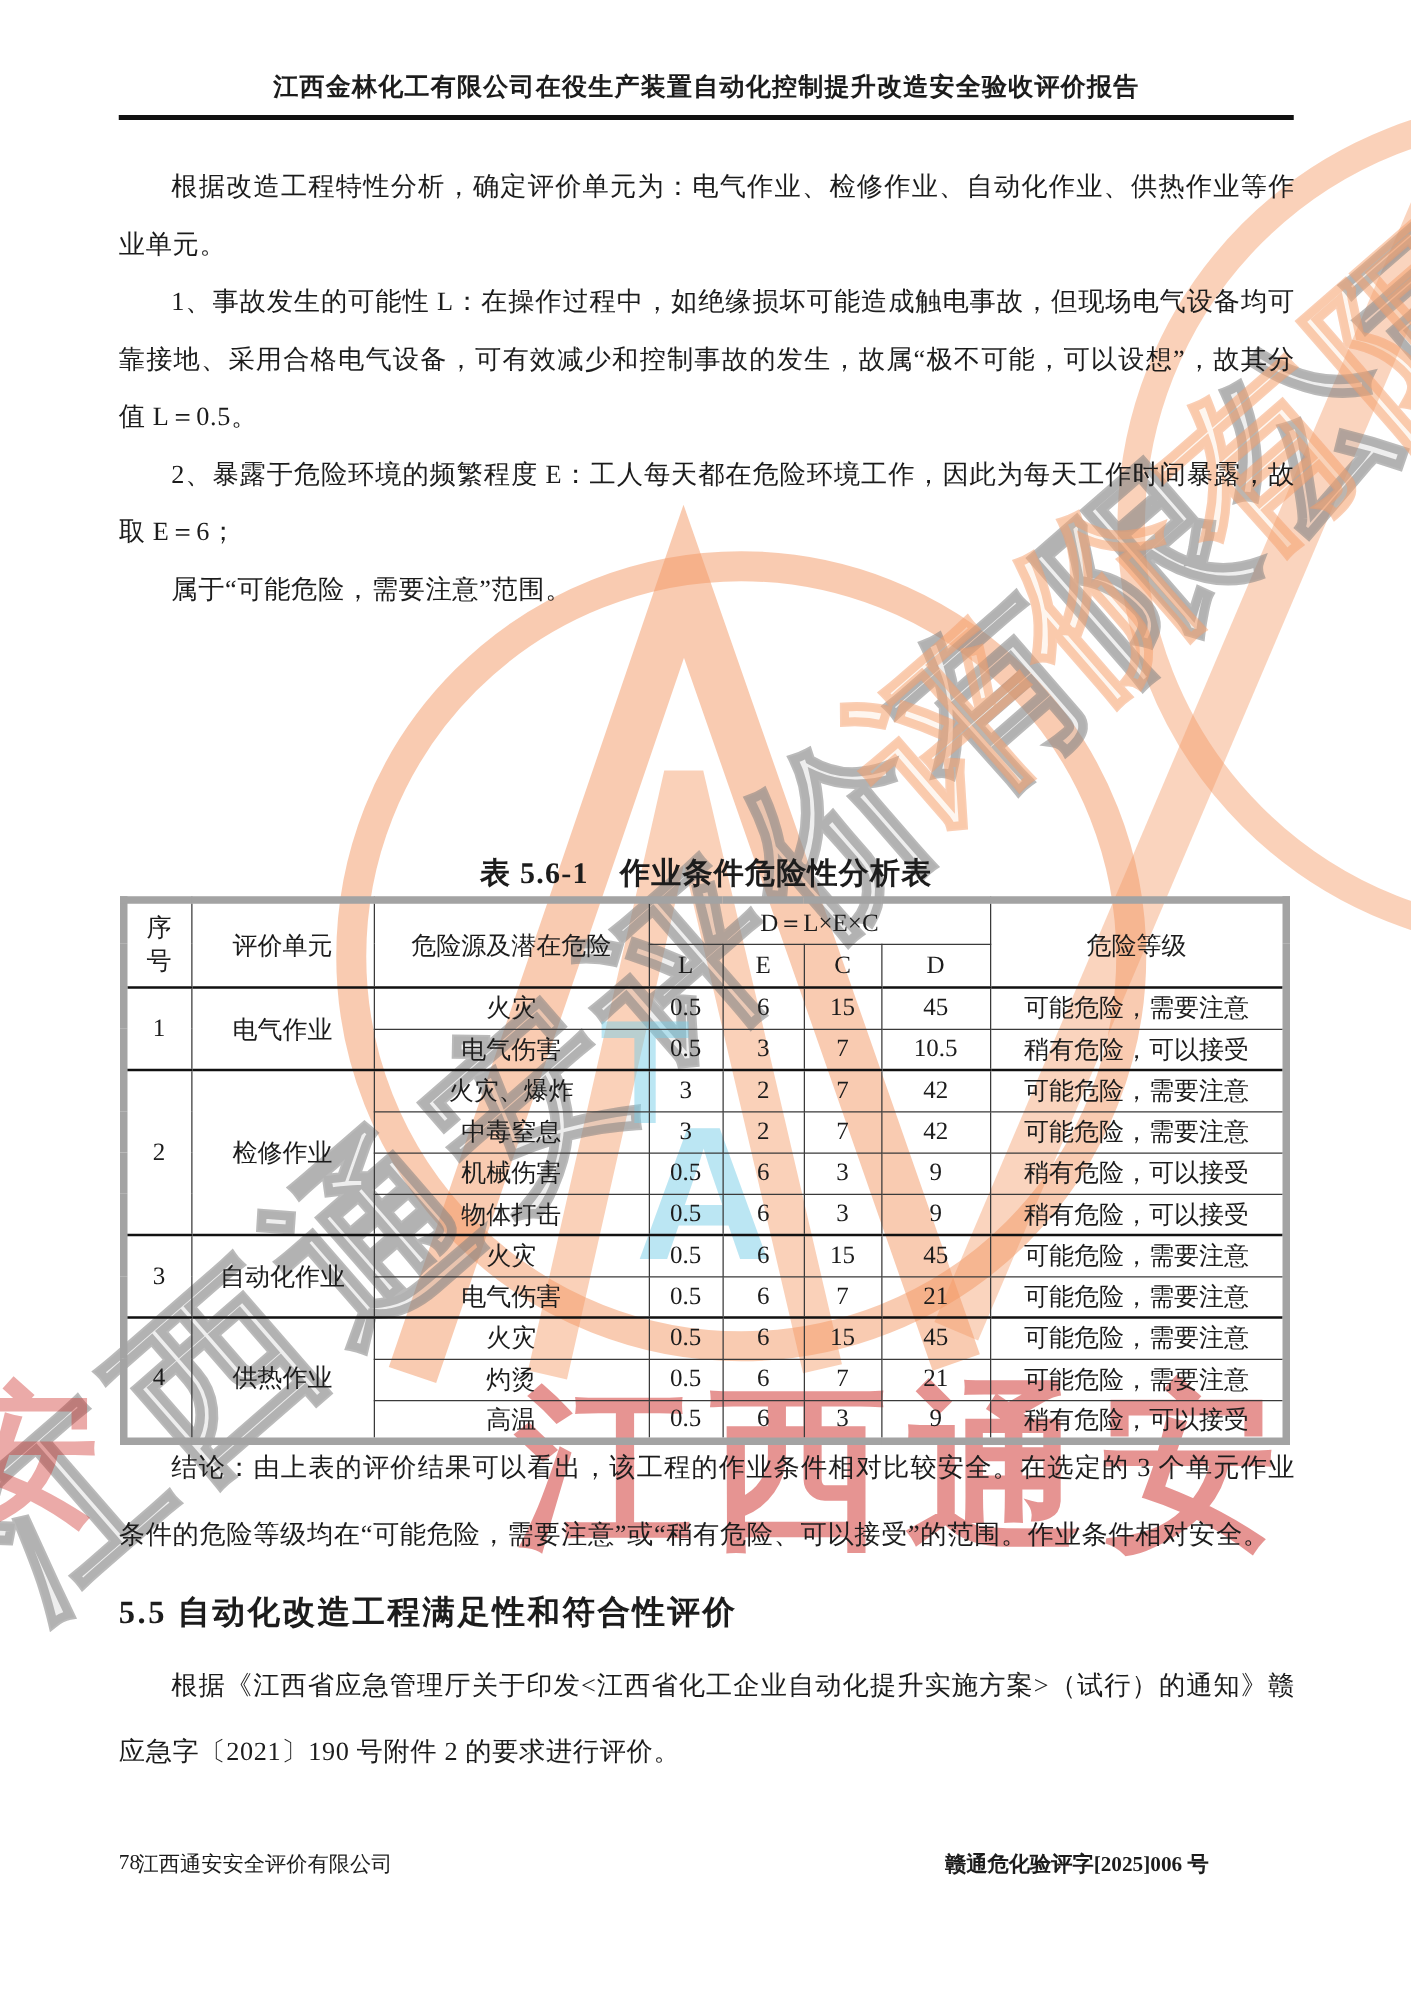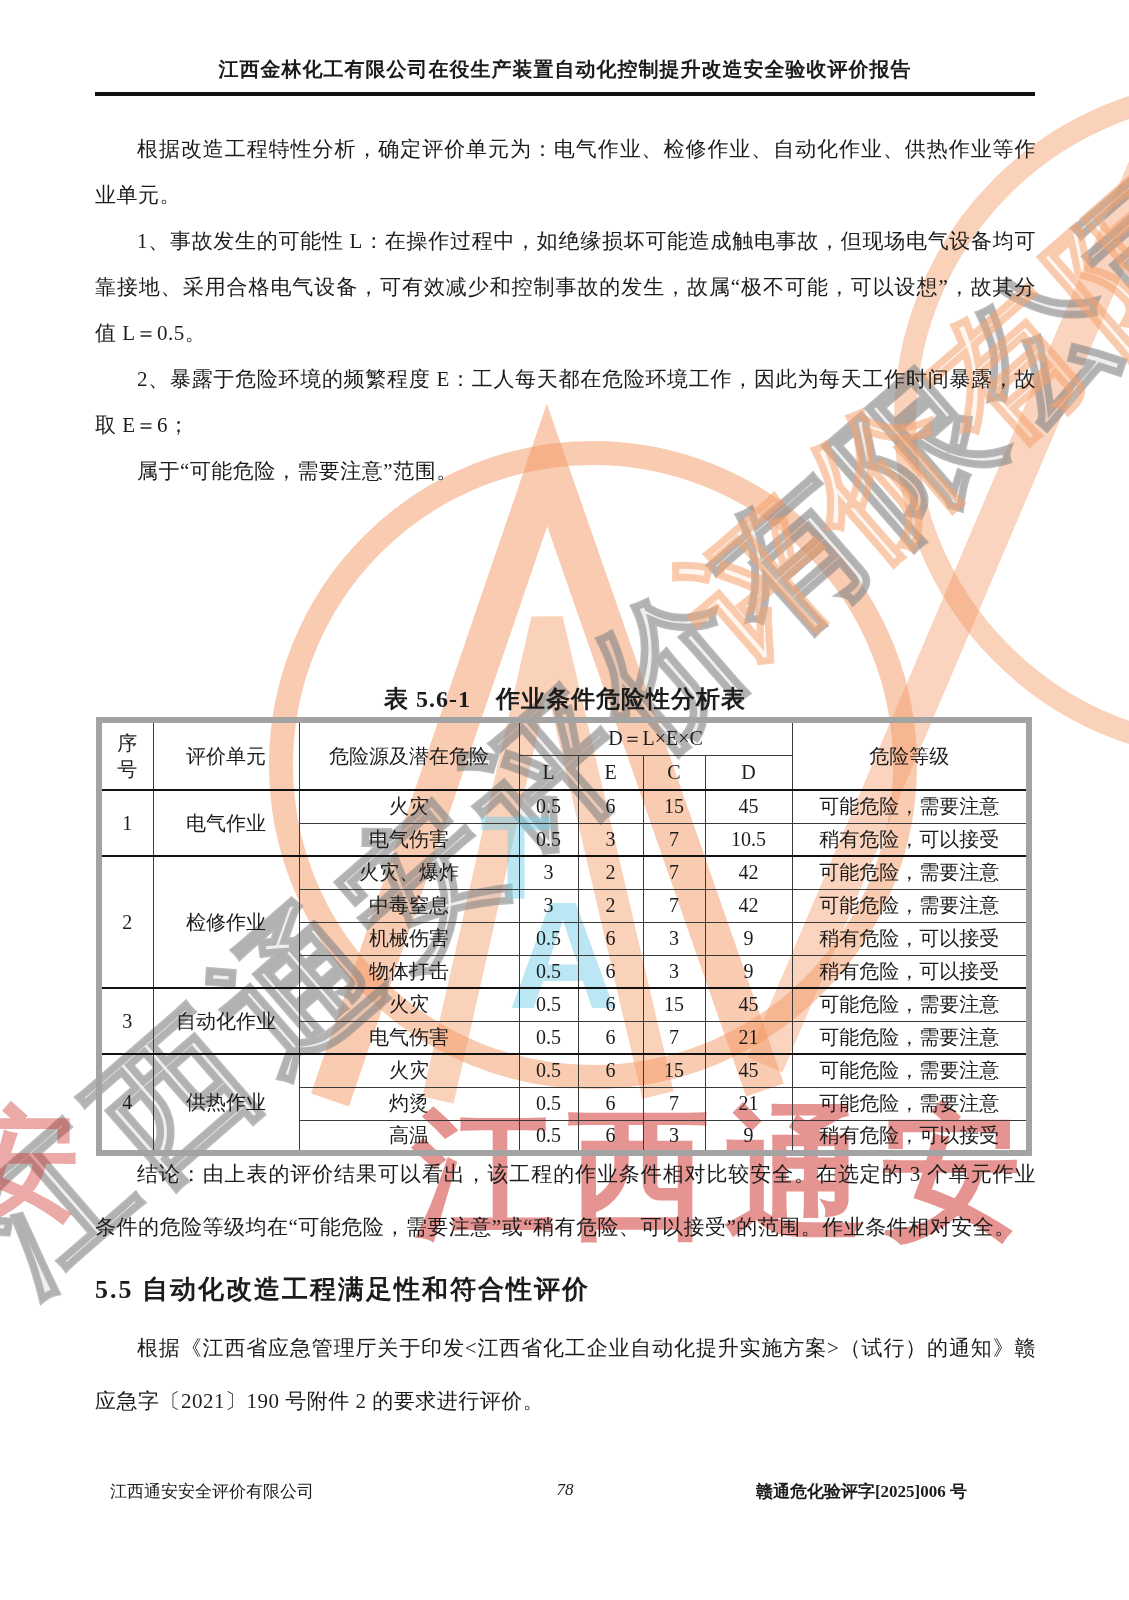--- a/index.html
+++ b/index.html
@@ -91,21 +91,21 @@
     margin:14px 0 10px 0; font-size:26px; font-weight:bold;
     letter-spacing:2px; line-height:44px;
   }
   .post-section p.closing { margin:0; text-indent:2em; }
 
   .page-footer {
     position:absolute; top:1480px; left:95px; width:940px; height:30px;
     font-size:17px;
   }
   .footer-company { position:absolute; left:15px; top:0;text-align:center; }
-  .footer-page { position:absolute; left:0; width:100%; text-align:center; top:0;font-style:italic; }
+  .footer-page { position:absolute; left:0; width:100%; top:0; }
   .footer-doc { position:absolute; right:68px; top:0;font-weight:bold; }
 </style>
 </head>
 <body>
 
 <div class="page">
 
   <div class="wm-layer">
     <svg class="wm-svg" width="1129" height="1600" viewBox="0 0 1129 1600">
 

